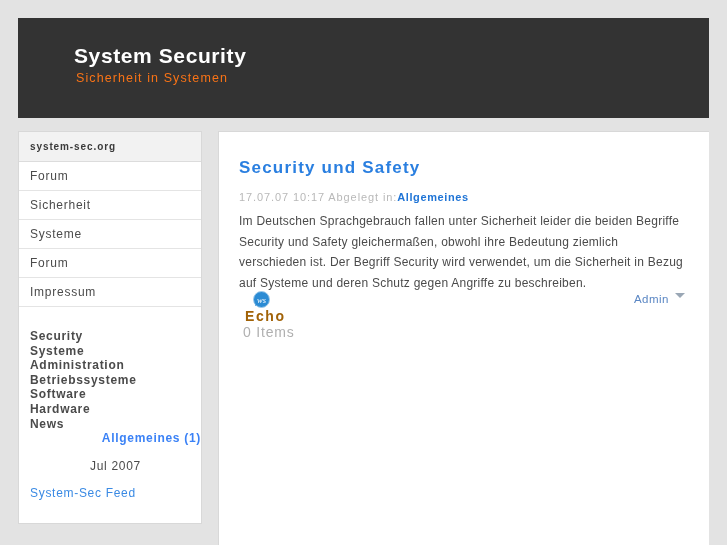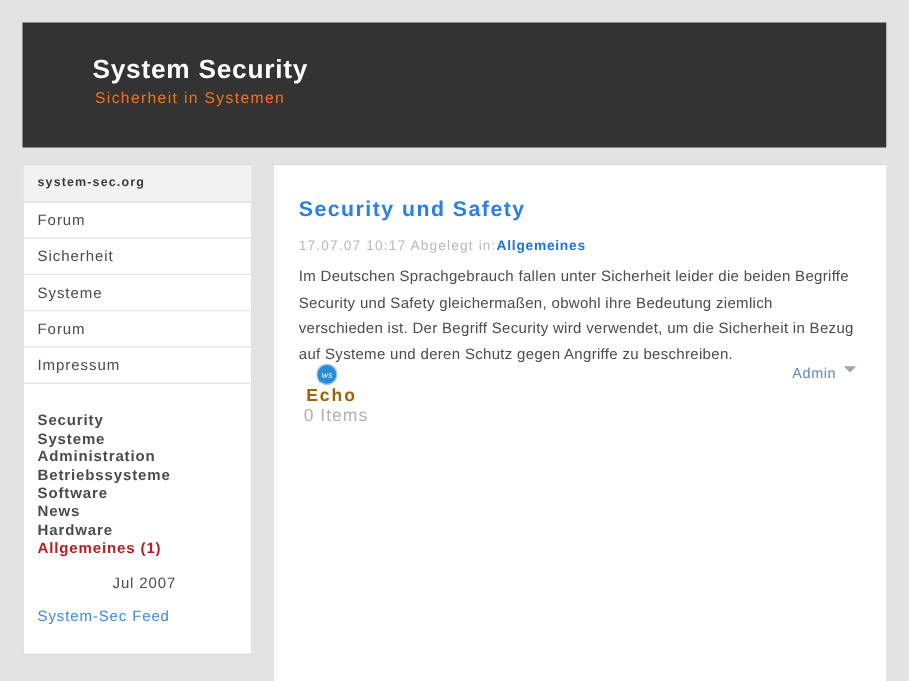--- a/index.html
+++ b/index.html
@@ -205,21 +205,22 @@
     display: block;
     font-size: 12px;
     color: #4b4b4b;
     letter-spacing: 0.7px;
     line-height: 14.6px;
     text-decoration: none;
     padding: 0 0 0 0;
     font-weight: bold;
   }
   .cat-item.active {
-    color: #b91c1c;
+    color: #3b82f6;
+    text-align: right;
   }
 
   #archive-block {
     padding: 13px 0 0 11px;
     text-align: center;
   }
   .archive-item {
     display: block;
     font-size: 12px;
     color: #4b4b4b;
@@ -292,22 +293,22 @@
     <a class="nav-item" href="#">Systeme</a>
     <a class="nav-item" href="#">Forum</a>
     <a class="nav-item" href="#">Impressum</a>
 
     <div id="cat-block">
       <a class="cat-item" href="#">Security</a>
       <a class="cat-item" href="#">Systeme</a>
       <a class="cat-item" href="#">Administration</a>
       <a class="cat-item" href="#">Betriebssysteme</a>
       <a class="cat-item" href="#">Software</a>
+      <a class="cat-item" href="#">Hardware</a>
       <a class="cat-item" href="#">News</a>
-      <a class="cat-item" href="#">Hardware</a>
       <a class="cat-item active" href="#">Allgemeines (1)</a>
     </div>
 
     <div id="archive-block">
       <a class="archive-item" href="#">Jul 2007</a>
     </div>
 
     <div id="feed-block">
       <a class="feed-item" href="#">System-Sec Feed</a>
     </div>

